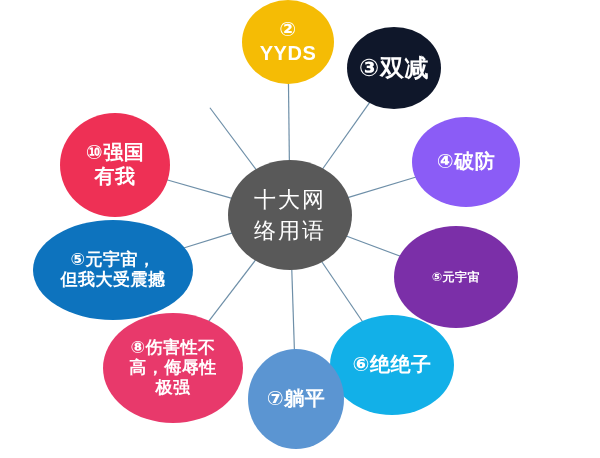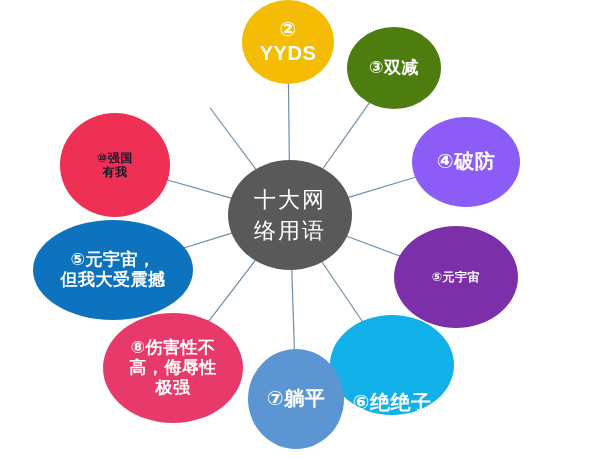--- a/index.html
+++ b/index.html
@@ -69,45 +69,45 @@
       <line x1="321.46225968013664" y1="261.2680289413774" x2="362.7506881265824" y2="321.98630606850355" stroke="#6E8FA8" stroke-width="1.2"></line>
       <line x1="291.7601369896877" y1="268.9775343504222" x2="294.40309636137727" y2="350.0282884155688" stroke="#6E8FA8" stroke-width="1.2"></line>
       <line x1="255.80150502341607" y1="259.72110881553283" x2="208.44432094458477" y2="321.64973414938913" stroke="#6E8FA8" stroke-width="1.2"></line>
       <line x1="232.44089643632003" y1="232.88559715255593" x2="183.67997683402834" y2="248.037295334059" stroke="#6E8FA8" stroke-width="1.2"></line>
       <line x1="231.9469274524083" y1="198.41340784354523" x2="166.68696772442627" y2="179.7677050641218" stroke="#6E8FA8" stroke-width="1.2"></line>
     </svg>
     <div class="node" style="left: 242px; top: 0px; width: 92px; height: 84px; background: rgb(245, 188, 5); color: rgb(255, 255, 255); font-size: 20px;">
       <span class="label">②
 YYDS</span>
     </div>
-    <div class="node" style="left: 347px; top: 27px; width: 94px; height: 82px; background: #4d7c0f; color: rgb(255, 255, 255); font-size: 17px;">
+    <div class="node" style="left: 347px; top: 27px; width: 94px; height: 82px; background: #0f172a; color: rgb(255, 255, 255); font-size: 24px;">
       <span class="label">③双减</span>
     </div>
     <div class="node" style="left: 412px; top: 117px; width: 108px; height: 90px; background: #8b5cf6; color: rgb(255, 255, 255); font-size: 20px;">
       <span class="label">④破防</span>
     </div>
     <div class="node" style="left: 394px; top: 226px; width: 124px; height: 102px; background: rgb(123, 47, 168); color: rgb(255, 255, 255); font-size: 12px;">
       <span class="label">⑤元宇宙</span>
     </div>
-    <div class="node" style="left: 330px; top: 315px; width: 124px; height: 100px; background: rgb(18, 176, 232); color: rgb(255, 255, 255); font-size: 20px; align-items: flex-end;">
+    <div class="node" style="left: 330px; top: 315px; width: 124px; height: 100px; background: rgb(18, 176, 232); color: rgb(255, 255, 255); font-size: 20px;">
       <span class="label">⑥绝绝子</span>
     </div>
     <div class="node" style="left: 103px; top: 313px; width: 140px; height: 110px; background: rgb(232, 57, 107); color: rgb(255, 255, 255); font-size: 17px;">
       <span class="label">⑧伤害性不
 高，侮辱性
 极强</span>
     </div>
     <div class="node" style="left: 248px; top: 349px; width: 96px; height: 100px; background: rgb(91, 149, 210); color: rgb(255, 255, 255); font-size: 20px;">
       <span class="label">⑦躺平</span>
     </div>
     <div class="node" style="left: 33px; top: 220px; width: 160px; height: 100px; background: rgb(13, 115, 190); color: rgb(255, 255, 255); font-size: 17px;">
       <span class="label">⑤元宇宙，
 但我大受震撼</span>
     </div>
-    <div class="node" style="left: 60px; top: 113px; width: 110px; height: 104px; background: rgb(238, 48, 85); color: #0f172a; font-size: 12px;">
+    <div class="node" style="left: 60px; top: 113px; width: 110px; height: 104px; background: rgb(238, 48, 85); color: #ffffff; font-size: 20px;">
       <span class="label">⑩强国
 有我</span>
     </div>
     <div class="node center" style="left: 228px; top: 160px; width: 124px; height: 110px; background: rgb(89, 89, 89); color: rgb(255, 255, 255); font-size: 22px;">
       <span class="label">十大网
 络用语</span>
     </div>
   </div>
 
 </body></html>

